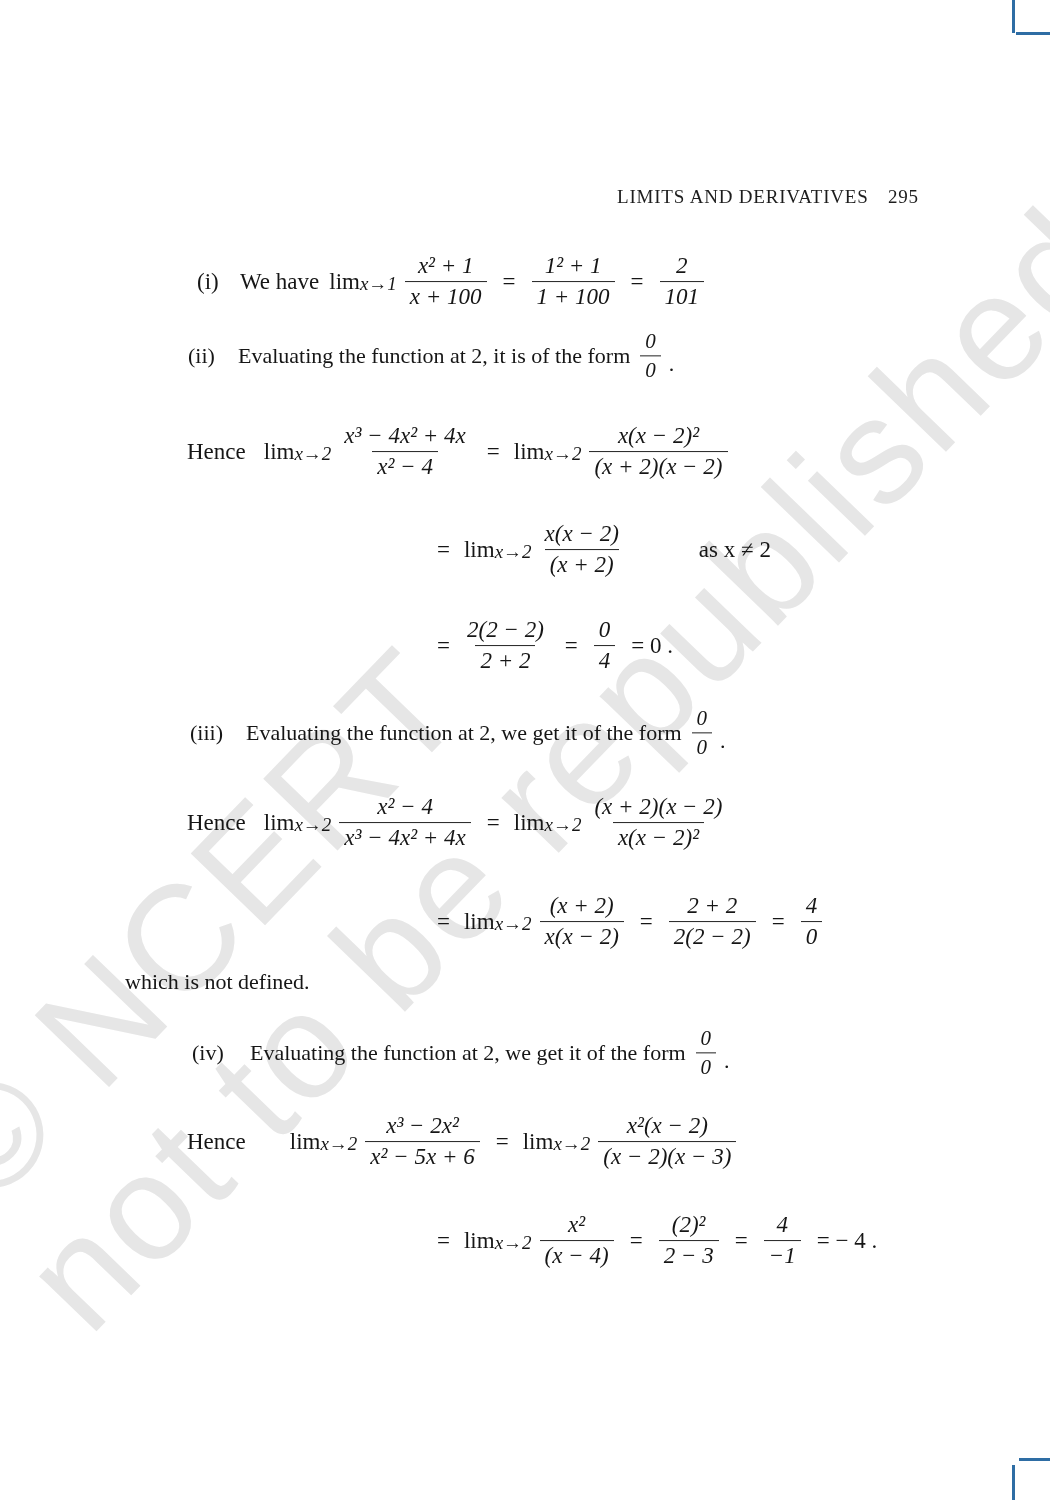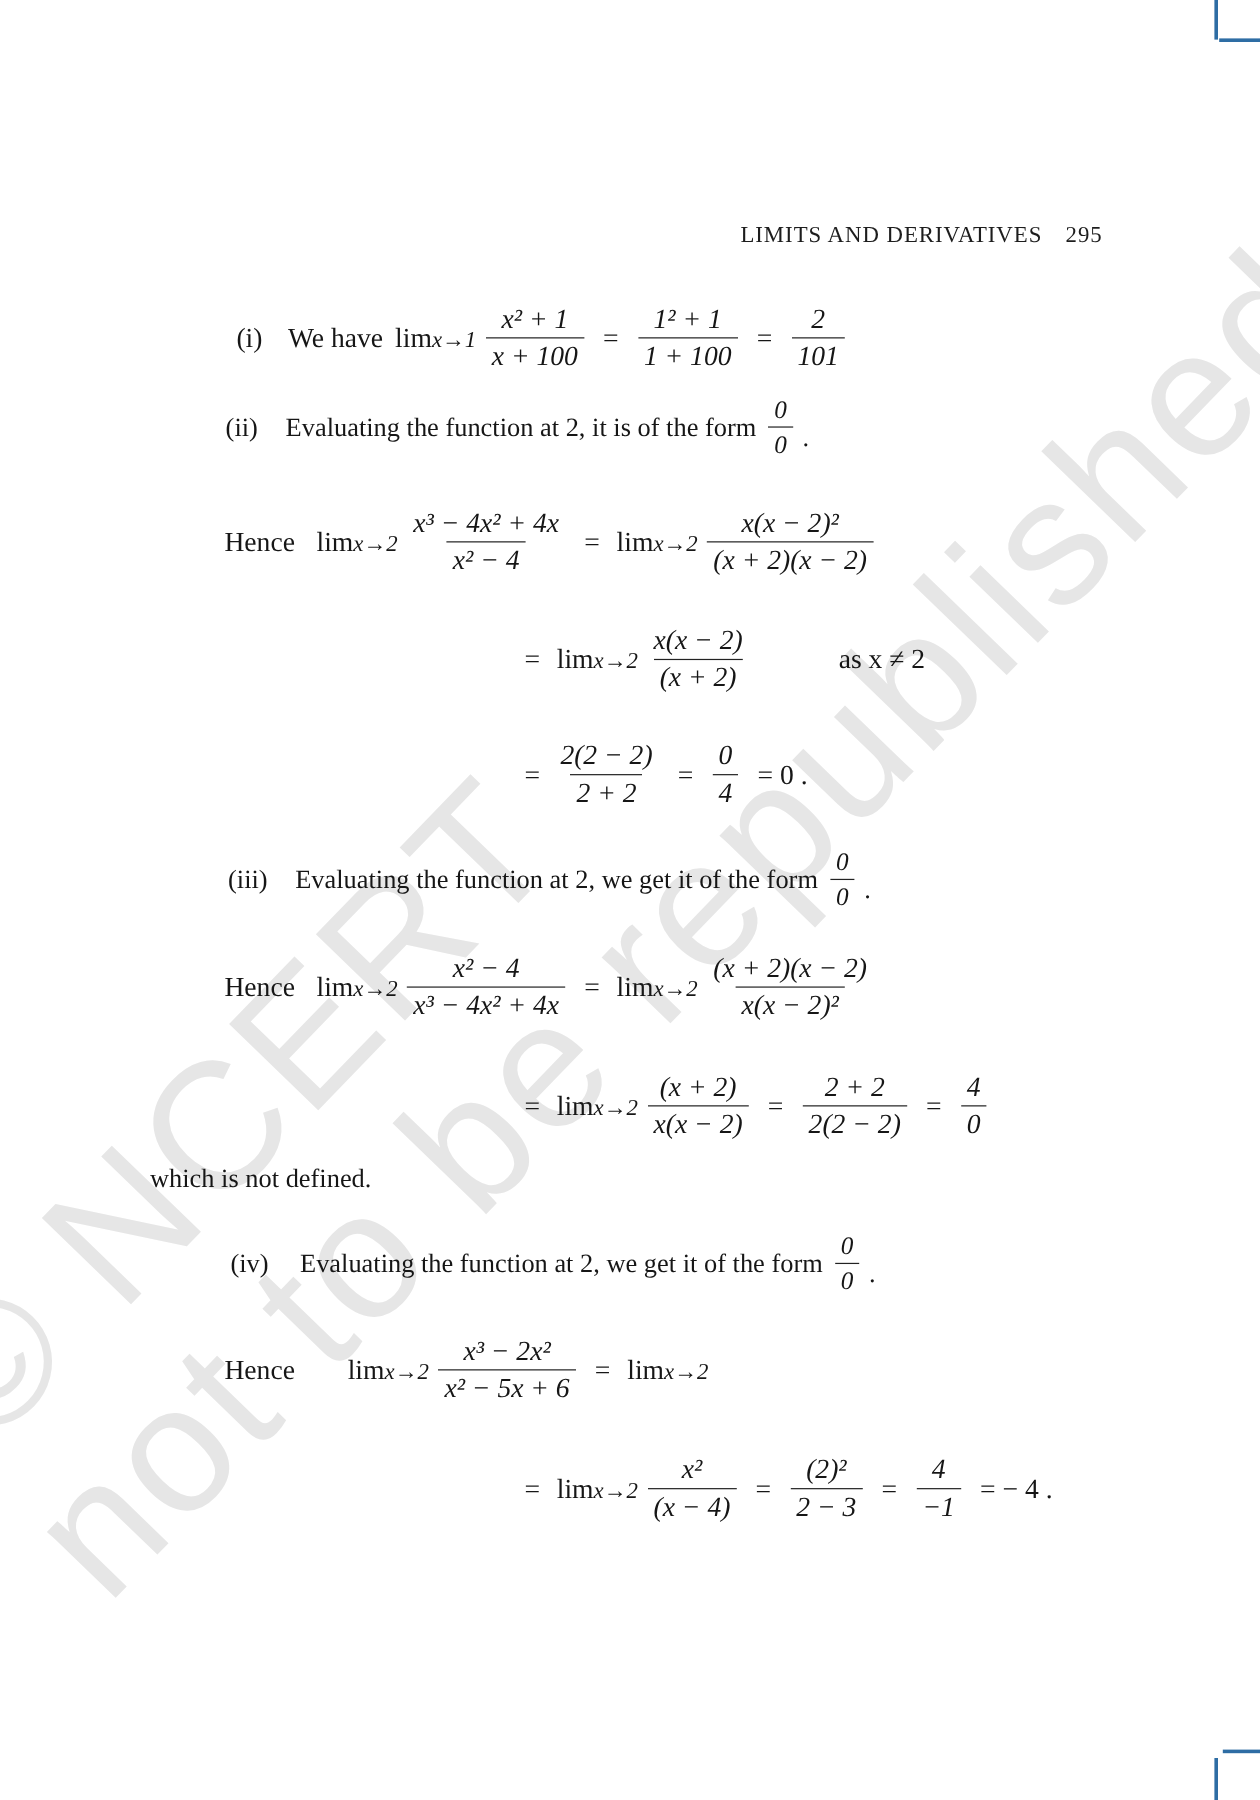--- a/index.html
+++ b/index.html
@@ -224,20 +224,24 @@
     </span>
     <span class="frac it">
       <span class="num">x³ − 2x²</span>
       <span class="den">x² − 5x + 6</span>
     </span>
     <span class="eqsign">=</span>
     <span class="lim">
       <span class="word">lim</span>
       <span class="sub">x→2</span>
     </span>
+    <span class="frac it">
+      <span class="num">x²(x − 2)</span>
+      <span class="den">(x − 2)(x − 3)</span>
+    </span>
   </div>
 
   <div class="row mrow" style="left:437px; top:1241px;">
     <span>=</span>
     <span class="lim" style="margin-left:14px;">
       <span class="word">lim</span>
       <span class="sub">x→2</span>
     </span>
     <span class="frac it">
       <span class="num">x²</span>

